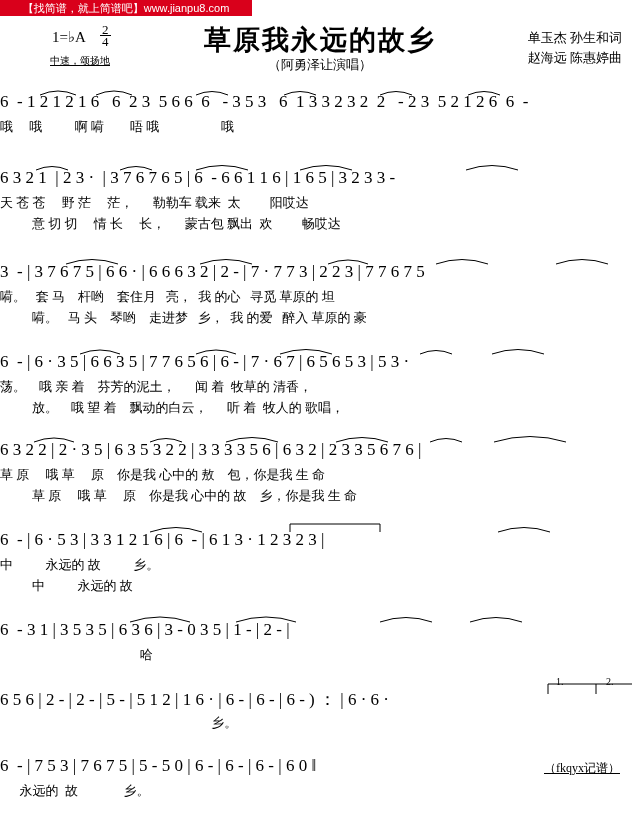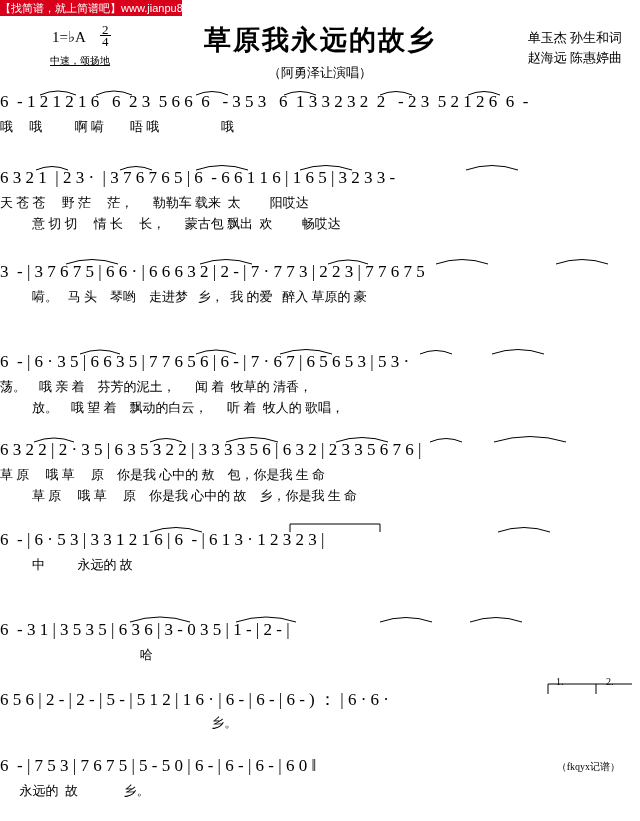--- a/index.html
+++ b/index.html
@@ -6,21 +6,21 @@
   body{
     width:640px;height:821px;
     background:#ffffff;
     font-family:"Liberation Serif", serif;
     color:#000;
     position:relative;
     overflow:hidden;
   }
   
   .watermark{
-    position:absolute;left:0;top:0;width:182px;height:16px;
+    position:absolute;left:0;top:0;width:252px;height:16px;
     background:#d9001b;
     color:#fff;
     font-size:11px;
     line-height:16px;
     text-align:center;
     letter-spacing:0px;
     font-family:"Liberation Sans", sans-serif;
     white-space:nowrap;
   }
   .watermark .url{color:#fff;}
@@ -29,21 +29,20 @@
     position:absolute;left:0;top:22px;width:640px;
     text-align:center;
     font-size:27px;
     font-weight:bold;
     letter-spacing:2px;
   }
   .subtitle{
     position:absolute;left:0;top:56px;width:640px;
     text-align:center;
     font-size:13px;
-    margin-top:8px;
   }
   .key-sig{
     position:absolute;left:52px;top:28px;
     font-size:15px;
     font-family:"Liberation Serif", serif;
   }
   .meter{
     position:absolute;left:100px;top:24px;
     font-size:13px;
     line-height:11px;
@@ -82,21 +81,22 @@
     letter-spacing:0px;
   }
   .lyric2{
     font-size:13px;
     white-space:pre;
     padding-left:32px;
     height:21px;
   }
   .credit{
     position:absolute;right:20px;
-    font-size:10px;
+    font-size:12px;
+    text-decoration:underline;
   }
   .repeat-label{
     position:absolute;
     font-size:10px;
   }
   
   svg.overlay{
     position:absolute;left:0;top:0;width:640px;height:821px;
     pointer-events:none;
   }
@@ -131,37 +131,39 @@
 </div>
 
 <div class="system" style="top:168px">
   <div class="notes">6 3 2 1  | 2 3 ·  | 3 7 6 7 6 5 | 6  - 6 6 1 1 6 | 1 6 5 | 3 2 3 3 -</div>
   <div class="lyric">天 苍 苍     野 茫     茫，      勒勒车 载来  太         阳哎达</div>
   <div class="lyric2">意 切 切     情 长     长，      蒙古包 飘出  欢         畅哎达</div>
 </div>
 
 <div class="system" style="top:262px">
   <div class="notes">3  - | 3 7 6 7 5 | 6 6 · | 6 6 6 3 2 | 2 - | 7 · 7 7 3 | 2 2 3 | 7 7 6 7 5</div>
+  <div class="lyric">嗬。   套 马    杆哟    套住月   亮，  我 的心   寻觅 草原的 坦</div>
   <div class="lyric2">嗬。   马 头    琴哟    走进梦   乡，  我 的爱   醉入 草原的 豪</div>
 </div>
 
 <div class="system" style="top:352px">
   <div class="notes">6  - | 6 · 3 5 | 6 6 3 5 | 7 7 6 5 6 | 6 - | 7 · 6 7 | 6 5 6 5 3 | 5 3 ·</div>
   <div class="lyric">荡。    哦 亲 着    芬芳的泥土，      闻 着  牧草的 清香，</div>
   <div class="lyric2">放。    哦 望 着    飘动的白云，      听 着  牧人的 歌唱，</div>
 </div>
 
 <div class="system" style="top:440px">
   <div class="notes">6 3 2 2 | 2 · 3 5 | 6 3 5 3 2 2 | 3 3 3 3 5 6 | 6 3 2 | 2 3 3 5 6 7 6 |</div>
   <div class="lyric">草 原     哦 草     原    你是我 心中的 敖    包，你是我 生 命</div>
   <div class="lyric2">草 原     哦 草     原    你是我 心中的 故    乡，你是我 生 命</div>
 </div>
 
 <div class="system" style="top:530px">
   <div class="notes">6  - | 6 · 5 3 | 3 3 1 2 1 6 | 6  - | 6 1 3 · 1 2 3 2 3 |</div>
+  <div class="lyric">中          永远的 故          乡。</div>
   <div class="lyric2">中          永远的 故</div>
 </div>
 
 <div class="system" style="top:620px">
   <div class="notes">6  - 3 1 | 3 5 3 5 | 6 3 6 | 3 - 0 3 5 | 1 - | 2 - |</div>
   <div class="lyric">                                           哈</div>
 </div>
 
 <div class="system" style="top:688px">
   <div class="notes">6 5 6 | 2 - | 2 - | 5 - | 5 1 2 | 1 6 · | 6 - | 6 - | 6 - ) ： | 6 · 6 ·</div>

